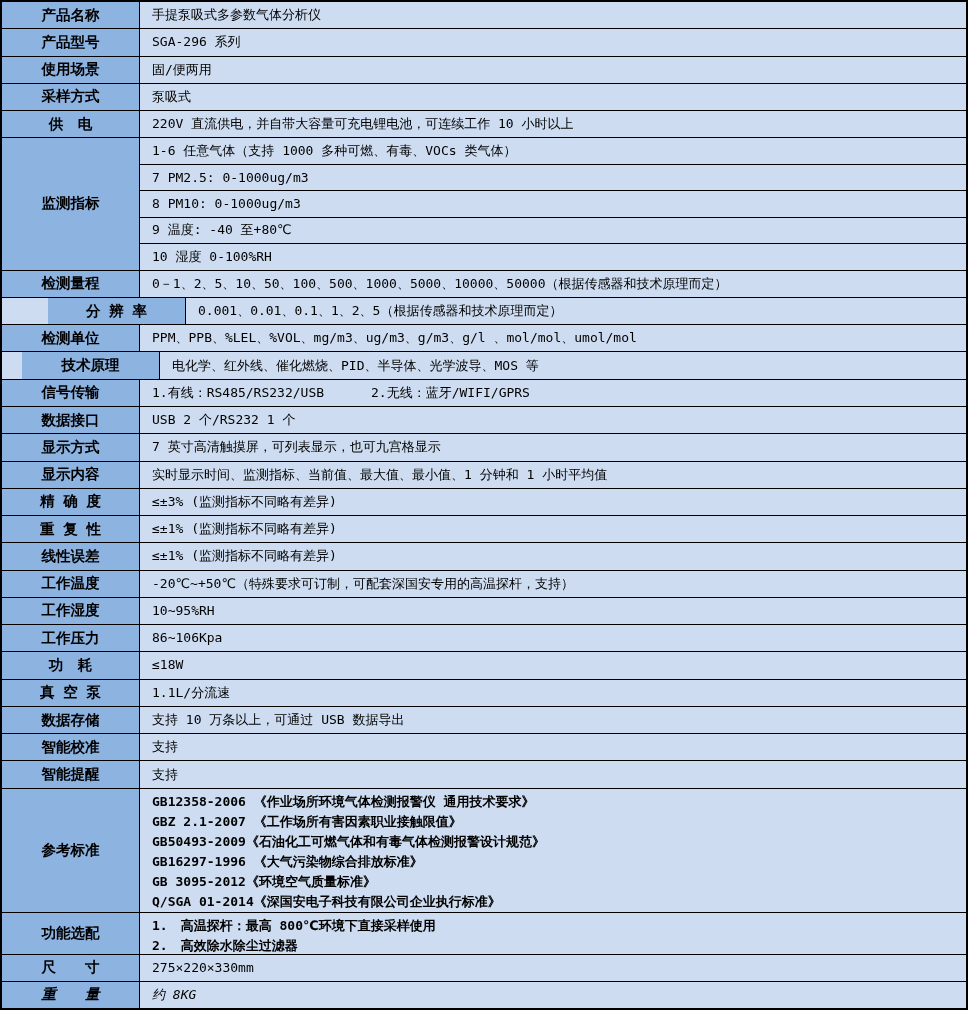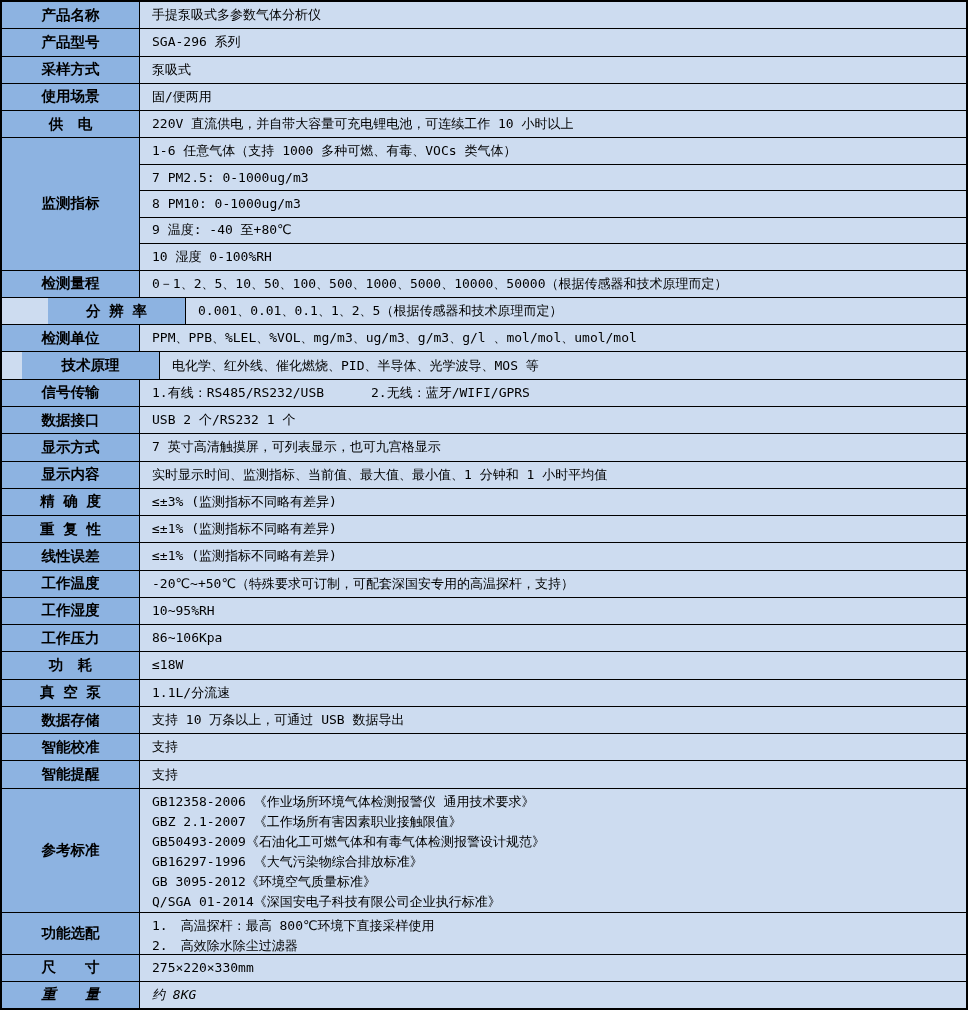--- a/index.html
+++ b/index.html
@@ -40,21 +40,21 @@
   }
   .cell {
     flex: 1 1 0;
     border-top: 1.5px solid var(--border, #000);
     display: flex; flex-direction: column; justify-content: center;
     padding: 1px 12px;
     min-height: 0;
     overflow: hidden;
   }
   .cell:first-child { border-top: none; }
-  .cell.multi { justify-content: space-evenly; padding: 3px 12px; }
+  .cell.multi { justify-content: space-evenly; padding: 3px 12px; font-weight: bold; }
   .line {
     font-size: 13px;
     line-height: 20px;
     color: #000;
     white-space: pre-wrap;
   }
 </style>
 </head>
 <body>
 
@@ -69,32 +69,32 @@
     </div>
     <div class="row" style="flex: 1 1 0px;">
       <div class="label">产品型号</div>
       <div class="vals">
         <div class="cell">
           <div class="line">SGA-296 系列</div>
         </div>
       </div>
     </div>
     <div class="row" style="flex: 1 1 0px;">
+      <div class="label">使用场景</div>
+      <div class="vals">
+        <div class="cell">
+          <div class="line">固/便两用</div>
+        </div>
+      </div>
+    </div>
+    <div class="row" style="flex: 1 1 0px;">
       <div class="label">采样方式</div>
       <div class="vals">
         <div class="cell">
           <div class="line">泵吸式</div>
-        </div>
-      </div>
-    </div>
-    <div class="row" style="flex: 1 1 0px;">
-      <div class="label">使用场景</div>
-      <div class="vals">
-        <div class="cell">
-          <div class="line">固/便两用</div>
         </div>
       </div>
     </div>
     <div class="row" style="flex: 1 1 0px;">
       <div class="label">供　电</div>
       <div class="vals">
         <div class="cell">
           <div class="line">220V 直流供电，并自带大容量可充电锂电池，可连续工作 10 小时以上</div>
         </div>
       </div>

